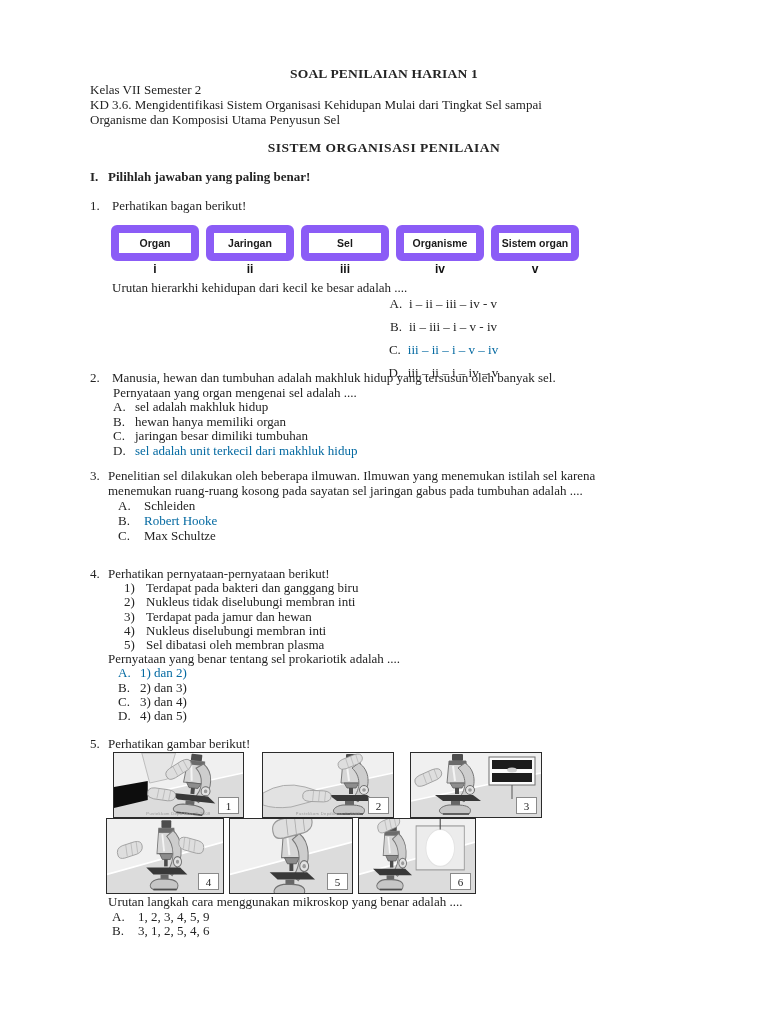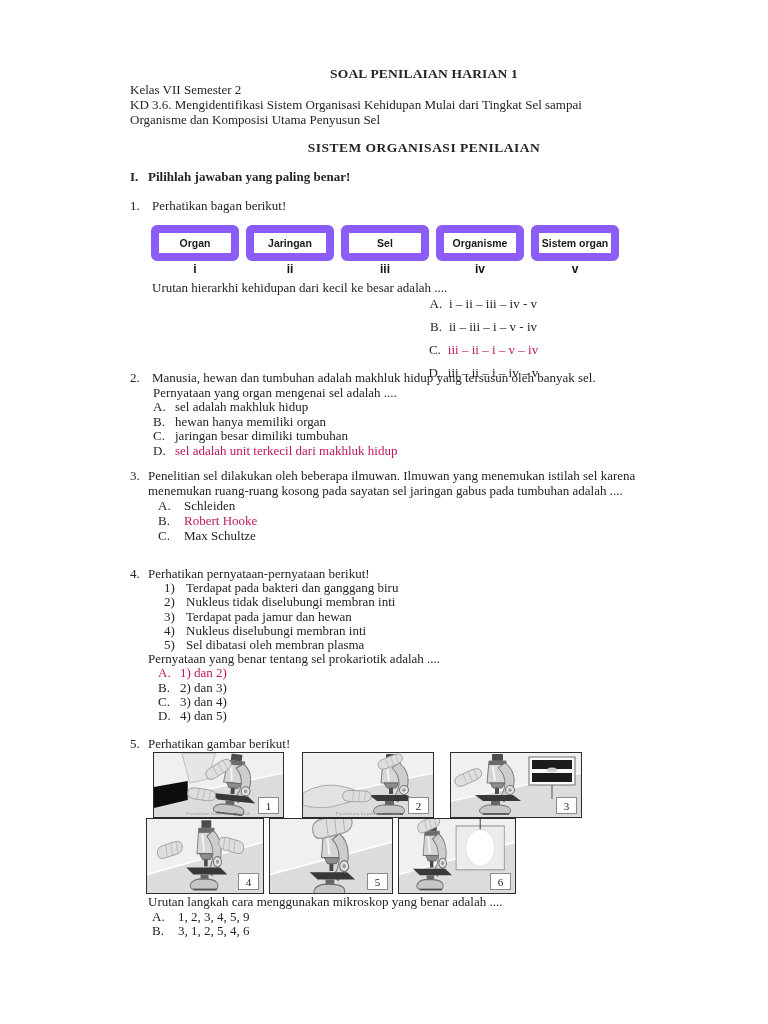--- a/index.html
+++ b/index.html
@@ -1,35 +1,35 @@
 <!DOCTYPE html>
 <html><head>
 <meta charset="utf-8">
 <style>
   html,body{margin:0;padding:0;background:#ffffff;}
   .page{position:relative;width:700px;height:1024px;background:#fff;overflow:hidden;
-        font-family:"Liberation Serif","DejaVu Serif",serif;font-size:13px;color:#242424;margin-left:40px;}
+        font-family:"Liberation Serif","DejaVu Serif",serif;font-size:13px;color:#242424;}
   .sec{position:absolute;left:0;width:768px;}
   .center{text-align:center;}
   .bold{font-weight:bold;}
   .title{font-size:13.5px;letter-spacing:.2px;}
   .meta{margin-left:90px;width:560px;line-height:15px;}
   .sectitle{font-size:13.5px;letter-spacing:.5px;}
   .qline{margin-left:90px;line-height:15px;}
   .qnum{display:inline-block;width:22px;}
   .qnum.wq3{width:18px;}
   .indent{margin-left:112px;}
   .ind113{margin-left:113px;}
   .ind118{margin-left:118px;}
   .ind108{margin-left:108px;}
   .ind124{margin-left:124px;}
   .opt{line-height:15px;}
   .opt .letter{display:inline-block;width:26px;}
   .opt .letter22{display:inline-block;width:22px;}
-  .red{color:#be185d;}
+  .red{color:#0369a1;}
   .lh145{line-height:14.5px;}
   .lh142{line-height:14.2px;font-family:Liberation Serif, serif;}
   .lh149{line-height:14.9px;}
   .q1opt{margin-bottom:8px;text-align:center;}
   
   .boxrow{position:absolute;left:111px;top:27px;display:flex;gap:7px;}
   .boxcol{width:88px;text-align:center;}
   .dbox{border:8px solid #8b5cf6;border-radius:6px;height:20px;background:#fff;
         display:flex;align-items:center;justify-content:center;
         font-family:"Liberation Sans","DejaVu Sans",sans-serif;font-size:10.5px;font-weight:bold;color:#1a1a1a;}

